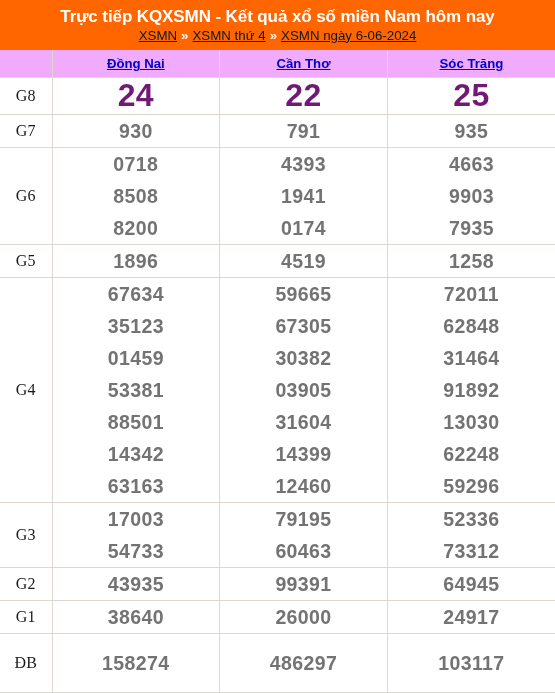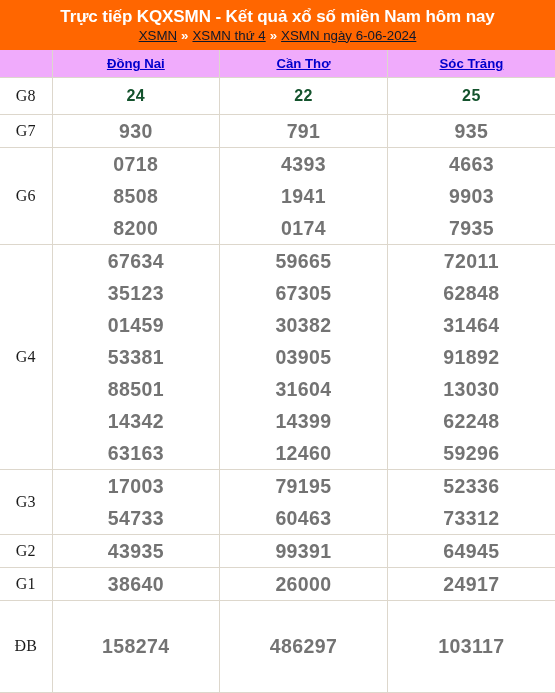--- a/index.html
+++ b/index.html
@@ -126,22 +126,22 @@
     font-weight: bold;
     color: #737373;
     line-height: 32px;
     letter-spacing: 0.4px;
     white-space: nowrap;
   }
 
   
   .row-g8 td.val { height: 37px; }
   .row-g8 .num {
-    color: #14532d;
-    font-size: 16px;
+    color: #701a75;
+    font-size: 32px;
     line-height: 31px;
   }
 
   .row-g7 td.val { height: 32px; }
   .row-g6 td.val { height: 95px; }
   .row-g5 td.val { height: 33px; }
   .row-g4 td.val { height: 224px; }
   .row-g3 td.val { height: 64px; }
   .row-g2 td.val { height: 32px; }
   .row-g1 td.val { height: 32px; }
@@ -233,20 +233,38 @@
             </div>
           </td>
           <td class="val">
             <div class="num-stack">
               <div class="num">4663</div>
               <div class="num">9903</div>
               <div class="num">7935</div>
             </div>
           </td>
         </tr>
+        <tr class="row-g5">
+          <td class="prize-label">G5</td>
+          <td class="val">
+            <div class="num-stack">
+              <div class="num">1896</div>
+            </div>
+          </td>
+          <td class="val">
+            <div class="num-stack">
+              <div class="num">4519</div>
+            </div>
+          </td>
+          <td class="val">
+            <div class="num-stack">
+              <div class="num">1258</div>
+            </div>
+          </td>
+        </tr>
         <tr class="row-g4">
           <td class="prize-label">G4</td>
           <td class="val">
             <div class="num-stack">
               <div class="num">67634</div>
               <div class="num">35123</div>
               <div class="num">01459</div>
               <div class="num">53381</div>
               <div class="num">88501</div>
               <div class="num">14342</div>

